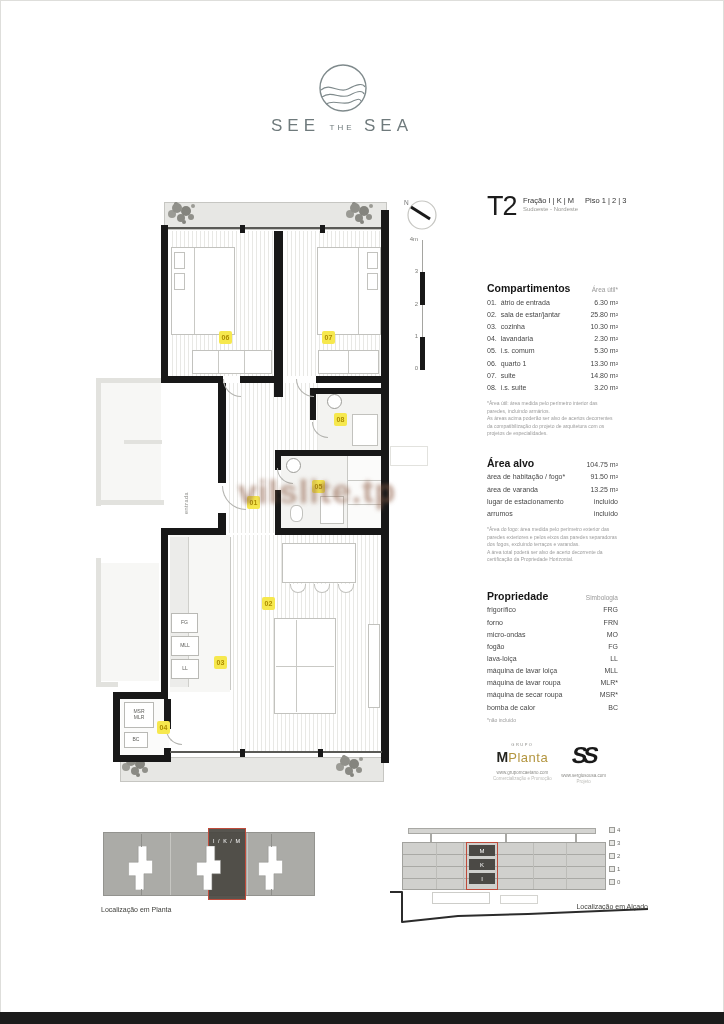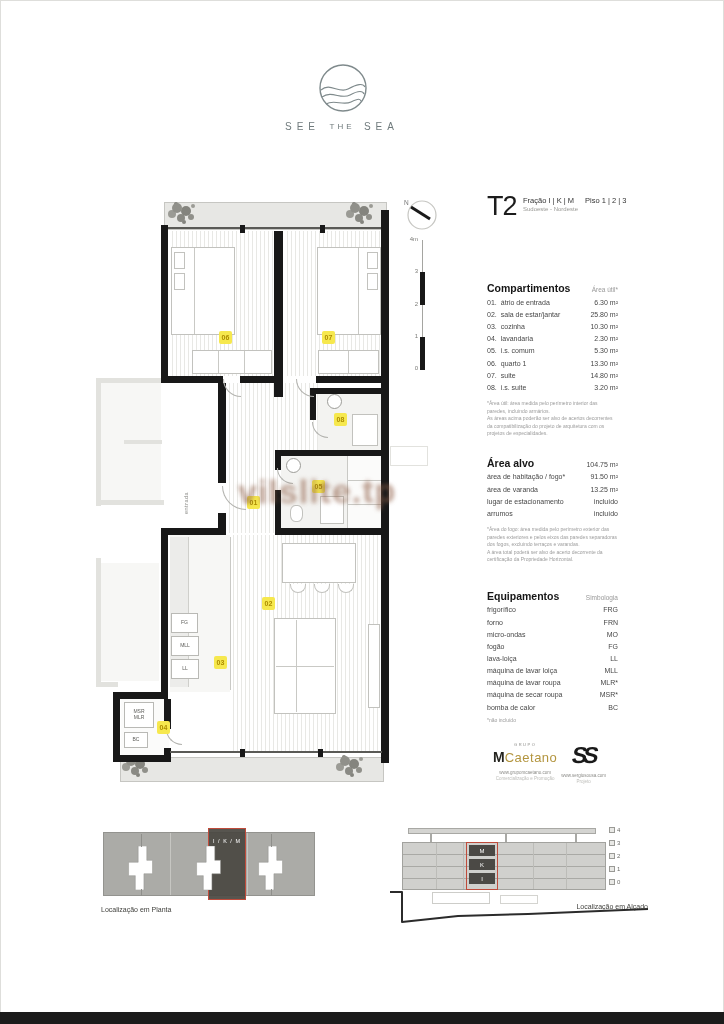--- a/index.html
+++ b/index.html
@@ -26,21 +26,21 @@
            display:flex;flex-direction:column;align-items:center;justify-content:center;text-align:center;line-height:1.15;box-sizing:border-box;}
   .plant{position:absolute;width:10px;height:10px;border-radius:50%;background:#90908a;
          box-shadow:9px 3px 0 0 #84847e,-5px 6px 0 -1px #9b9b95,4px 10px 0 -1px #8a8a84,
                     14px 9px 0 -2px #90908a,-1px -4px 0 -3px #84847e,16px -2px 0 -3px #9b9b95,7px 14px 0 -3px #84847e;}
   .entradatxt{position:absolute;writing-mode:vertical-rl;transform:rotate(180deg);font-size:5.5px;color:#8a8a86;letter-spacing:.5px;}
   .scalelabel{position:absolute;width:20px;text-align:right;font-size:6px;color:#7a7a76;}
   .watermark{position:absolute;font-size:34px;font-weight:bold;letter-spacing:1px;color:rgba(145,97,73,.6);
              filter:blur(2.2px);transform:rotate(-.5deg);white-space:nowrap;}
   
   .brand{position:absolute;left:262px;top:116px;width:160px;text-align:center;color:#6f7a7c;letter-spacing:5px;}
-  .brand .b1{font-size:10px;}
+  .brand .b1{font-size:17px;}
   .brand .b2{font-size:8px;letter-spacing:3px;position:relative;top:-1px;}
   
   .t2{position:absolute;left:487px;top:191px;font-size:27px;font-weight:400;color:#1c1c1c;letter-spacing:-1px;}
   .tb-line1{position:absolute;left:523px;top:196px;font-size:7.5px;color:#333;}
   .tb-line2{position:absolute;left:523px;top:206px;font-size:6px;color:#9a9a96;}
   .tb-floors{position:absolute;left:585px;top:196px;font-size:7.5px;color:#333;}
   
   .sidebar{position:absolute;left:487px;top:282px;width:131px;color:#3c3c3c;}
   .sec-head{display:flex;justify-content:space-between;align-items:baseline;}
   .sec-title{font-size:10.5px;font-weight:bold;color:#161616;}
@@ -345,21 +345,21 @@
         </div>
       <div class="trow">
           <span>arrumos</span>
           <span>incluído</span>
         </div>
     </div>
     <div class="fnote">*Área do fogo: área medida pelo perímetro exterior das paredes exteriores e pelos eixos das paredes separadoras dos fogos, excluindo terraços e varandas.
 A área total poderá ser alvo de acerto decorrente da certificação da Propriedade Horizontal.</div>
 
     <div class="sec-head gap26">
-      <span class="sec-title">Equipamentos</span>
+      <span class="sec-title">Propriedade</span>
       <span class="sec-col">Simbologia</span>
     </div>
     <div style="margin-top:4px;">
       <div class="trow">
           <span>frigorífico</span>
           <span>FRG</span>
         </div>
       <div class="trow">
           <span>forno</span>
           <span>FRN</span>
@@ -391,21 +391,21 @@
       <div class="trow">
           <span>bomba de calor</span>
           <span>BC</span>
         </div>
     </div>
     <div class="fnote" style="margin-top:6px;">*não incluído</div>
 
     <div class="logos">
       <div class="logoblk">
         <span class="mc-grupo">GRUPO</span>
-        <div><span class="mc-m">M</span><span class="mc-c">Caetano</span></div>
+        <div><span class="mc-m">M</span><span class="mc-c">Planta</span></div>
         <div class="logo-url">www.grupomcaetano.com</div>
         <div class="logo-role">Comercialização e Promoção</div>
       </div>
       <div class="logoblk" style="padding-right:10px;">
         <span class="ss-mark">SS</span>
         <div class="logo-url">www.sergiosousa.com</div>
         <div class="logo-role">Projeto</div>
       </div>
     </div>
   </div>

